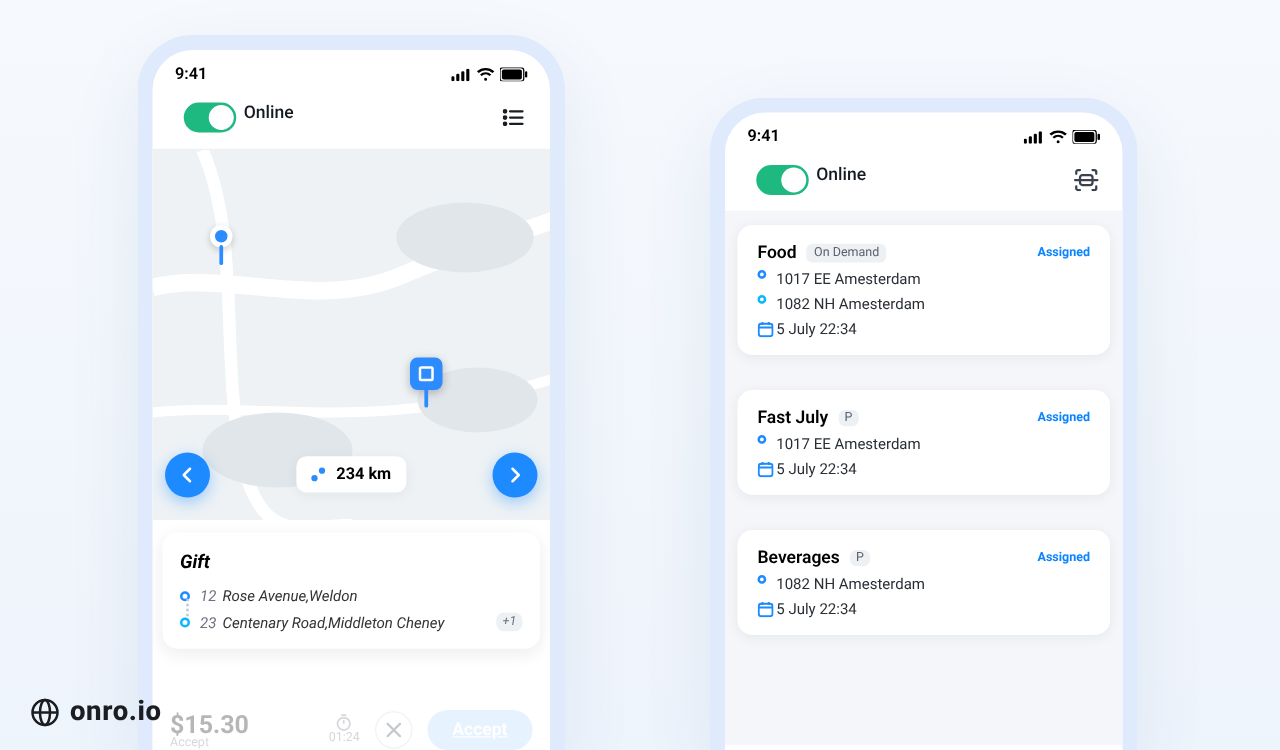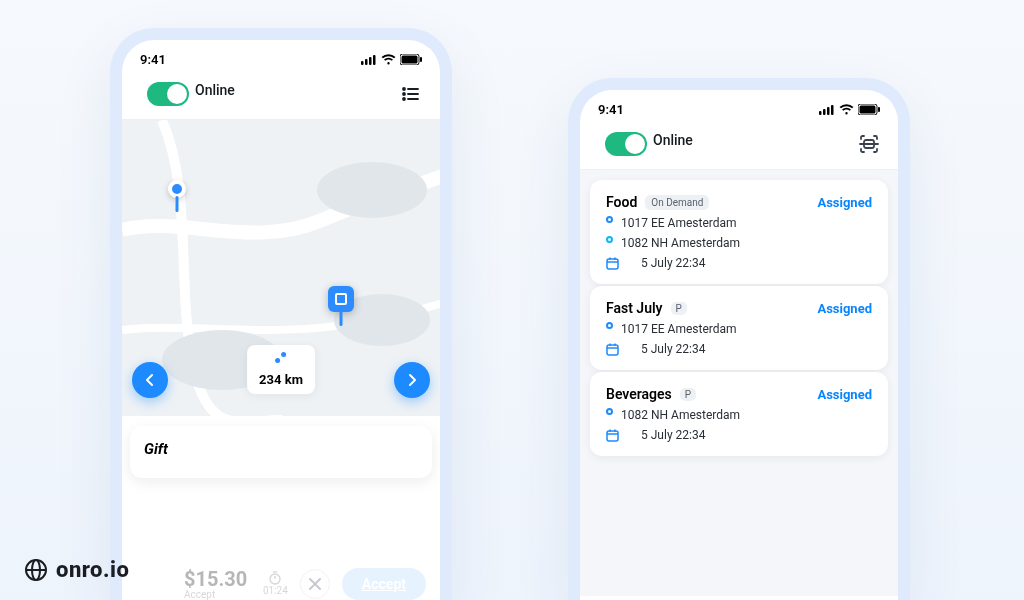--- a/index.html
+++ b/index.html
@@ -35,57 +35,57 @@
   .map svg.bg{position:absolute;inset:0;}
   .pin{position:absolute;}
   .roundpin{width:18px;height:18px;border-radius:50%;background:#2b8bff;border:4px solid #fff;box-shadow:0 2px 6px rgba(0,0,0,.2);}
   .roundpin::after{content:"";position:absolute;left:50%;top:16px;width:3px;height:16px;background:#2b8bff;transform:translateX(-50%);border-radius:2px;}
   .sqpin{width:26px;height:26px;border-radius:6px;background:#2b8bff;display:flex;align-items:center;justify-content:center;box-shadow:0 2px 8px rgba(0,0,0,.25);}
   .sqpin::before{content:"";width:8px;height:8px;border:2px solid #fff;border-radius:2px;}
   .sqpin::after{content:"";position:absolute;left:50%;top:24px;width:3px;height:16px;background:#2b8bff;transform:translateX(-50%);border-radius:2px;}
   .navcircle{position:absolute;width:36px;height:36px;border-radius:50%;background:var(--blue);color:#fff;display:flex;align-items:center;justify-content:center;box-shadow:0 4px 12px rgba(29,139,255,.4);}
   .navcircle.l{left:10px;bottom:18px;}
   .navcircle.r{right:10px;bottom:18px;}
-  .distchip{position:absolute;left:50%;bottom:22px;transform:translateX(-50%);background:#fff;border-radius:8px;padding:7px 12px;font-size:13px;font-weight:700;box-shadow:var(--soft-shadow);display:flex;align-items:center;gap:8px;flex-direction:column;}
+  .distchip{position:absolute;left:50%;bottom:22px;transform:translateX(-50%);background:#fff;border-radius:8px;padding:7px 12px;font-size:13px;font-weight:700;box-shadow:var(--soft-shadow);display:flex;align-items:center;gap:8px;}
   .distchip .dots{position:relative;width:12px;height:12px;}
   .distchip .dots::before,.distchip .dots::after{content:"";position:absolute;width:5px;height:5px;border-radius:50%;background:#2b8bff;}
   .distchip .dots::before{left:0;top:6px;}
   .distchip .dots::after{left:6px;top:0;}
   
   .ordercard{margin:10px 8px 0;border-radius:12px;box-shadow:var(--card-shadow);padding:14px 14px 8px;position:relative;font-style:italic;}
   .ordercard h4{margin:0 0 12px;font-size:15px;font-weight:700;}
   .stoprow{display:flex;align-items:center;font-size:12px;color:#333;margin:6px 0;position:relative;}
   .stopdot{width:8px;height:8px;border-radius:50%;border:2px solid var(--blue);margin-right:8px;background:#fff;flex:none;}
   .stopdot.end{border-color:#0ab7ff;}
   .connector{position:absolute;left:5px;top:9px;height:18px;border-left:2px dotted #bac8d8;}
   .stoprow .num{width:18px;color:#6a7180;}
   .badge{margin-left:auto;background:#eef1f4;border-radius:6px;font-size:10px;padding:2px 5px;color:#6a7180;}
   
   .bottombar{position:absolute;left:0;right:0;bottom:0;padding:6px 14px 0;display:flex;align-items:center;gap:12px;background:linear-gradient(180deg,rgba(255,255,255,0),#fff 35%);}
   .fade{opacity:.35;}
-  .priceblk{flex:1;margin-left:48px;}
+  .priceblk{flex:1;}
   .priceblk .p{font-size:20px;font-weight:700;color:#303030;}
   .priceblk .l{font-size:10px;color:#8a9099;margin-top:-2px;}
   .timerblk{text-align:left;}
   .timerblk svg{display:block;margin:0 auto 0;}
   .timerblk .t{font-size:10px;color:#8a9099;}
   .xbtn{width:30px;height:30px;border-radius:50%;border:1px solid #d6dbe2;display:flex;align-items:center;justify-content:center;color:#5a6270;}
   .accept{background:#bcdcff;color:#fff;font-weight:700;font-size:14px;border-radius:18px;padding:8px 20px;text-decoration:underline;}
   
   .listwrap{padding:10px 10px 0;background:#f4f6f9;height:calc(100% - 84px);}
-  .jobcard{background:#fff;border-radius:12px;box-shadow:var(--soft-shadow);padding:14px 16px;margin-bottom:2px;}
+  .jobcard{background:#fff;border-radius:12px;box-shadow:var(--soft-shadow);padding:14px 16px;margin-bottom:28px;}
   .jobhead{display:flex;align-items:center;gap:8px;}
   .jobhead .title{font-size:14px;font-weight:600;}
   .chip{background:var(--chip-bg);color:#5a6270;font-size:10px;border-radius:5px;padding:2px 6px;}
   .chip.small{padding:1px 5px;}
-  .assigned{margin-left:auto;color:var(--blue-strong);font-weight:700;font-size:13px;}
+  .assigned{margin-left:auto;color:var(--blue-strong);font-weight:700;font-size:10px;}
   .stoprow2{display:flex;align-items:flex-start;font-size:12px;color:#2a2f36;margin:6px 0;}
   .stoprow2 .d{width:7px;height:7px;border-radius:50%;border:2px solid var(--blue);background:#fff;margin-right:8px;flex:none;}
   .stoprow2 .d.end{border-color:#0ab7ff;}
-  .timerow{display:flex;align-items:center;font-size:12px;color:#2a2f36;margin-top:6px;gap:22px;}
+  .timerow{display:flex;align-items:center;font-size:12px;color:#2a2f36;margin-top:6px;gap:2px;}
   .timerow svg{flex:none;}
   
   .brand{position:absolute;left:24px;bottom:18px;display:flex;align-items:center;gap:8px;font-size:22px;font-weight:800;color:#1a1d21;letter-spacing:.5px;}
 </style>
 </head>
 <body>
 
 <div class="phone left">
   <div class="statusbar">
     <span>9:41</span>
@@ -160,20 +160,34 @@
         </svg>
     </div>
     <div class="distchip">
       <span class="dots"></span>
       <span>234 km</span>
     </div>
   </div>
 
   <div class="ordercard">
     <h4>Gift</h4>
+    <div style="position:relative">
+      <div class="stoprow">
+        <span class="stopdot"></span>
+        <span class="num">12</span>
+        <span>Rose Avenue,Weldon</span>
+        <div class="connector"></div>
+      </div>
+      <div class="stoprow">
+        <span class="stopdot end"></span>
+        <span class="num">23</span>
+        <span>Centenary Road,Middleton Cheney</span>
+        <span class="badge">+1</span>
+      </div>
+    </div>
   </div>
 
   <div class="bottombar fade">
     <div class="priceblk">
       <div class="p">$15.30</div>
       <div class="l">Accept</div>
     </div>
     <div class="timerblk">
       <svg width="14" height="14">
           <circle cx="7" cy="8" r="5" fill="none" stroke="#8a9099" stroke-width="1.4"></circle>

